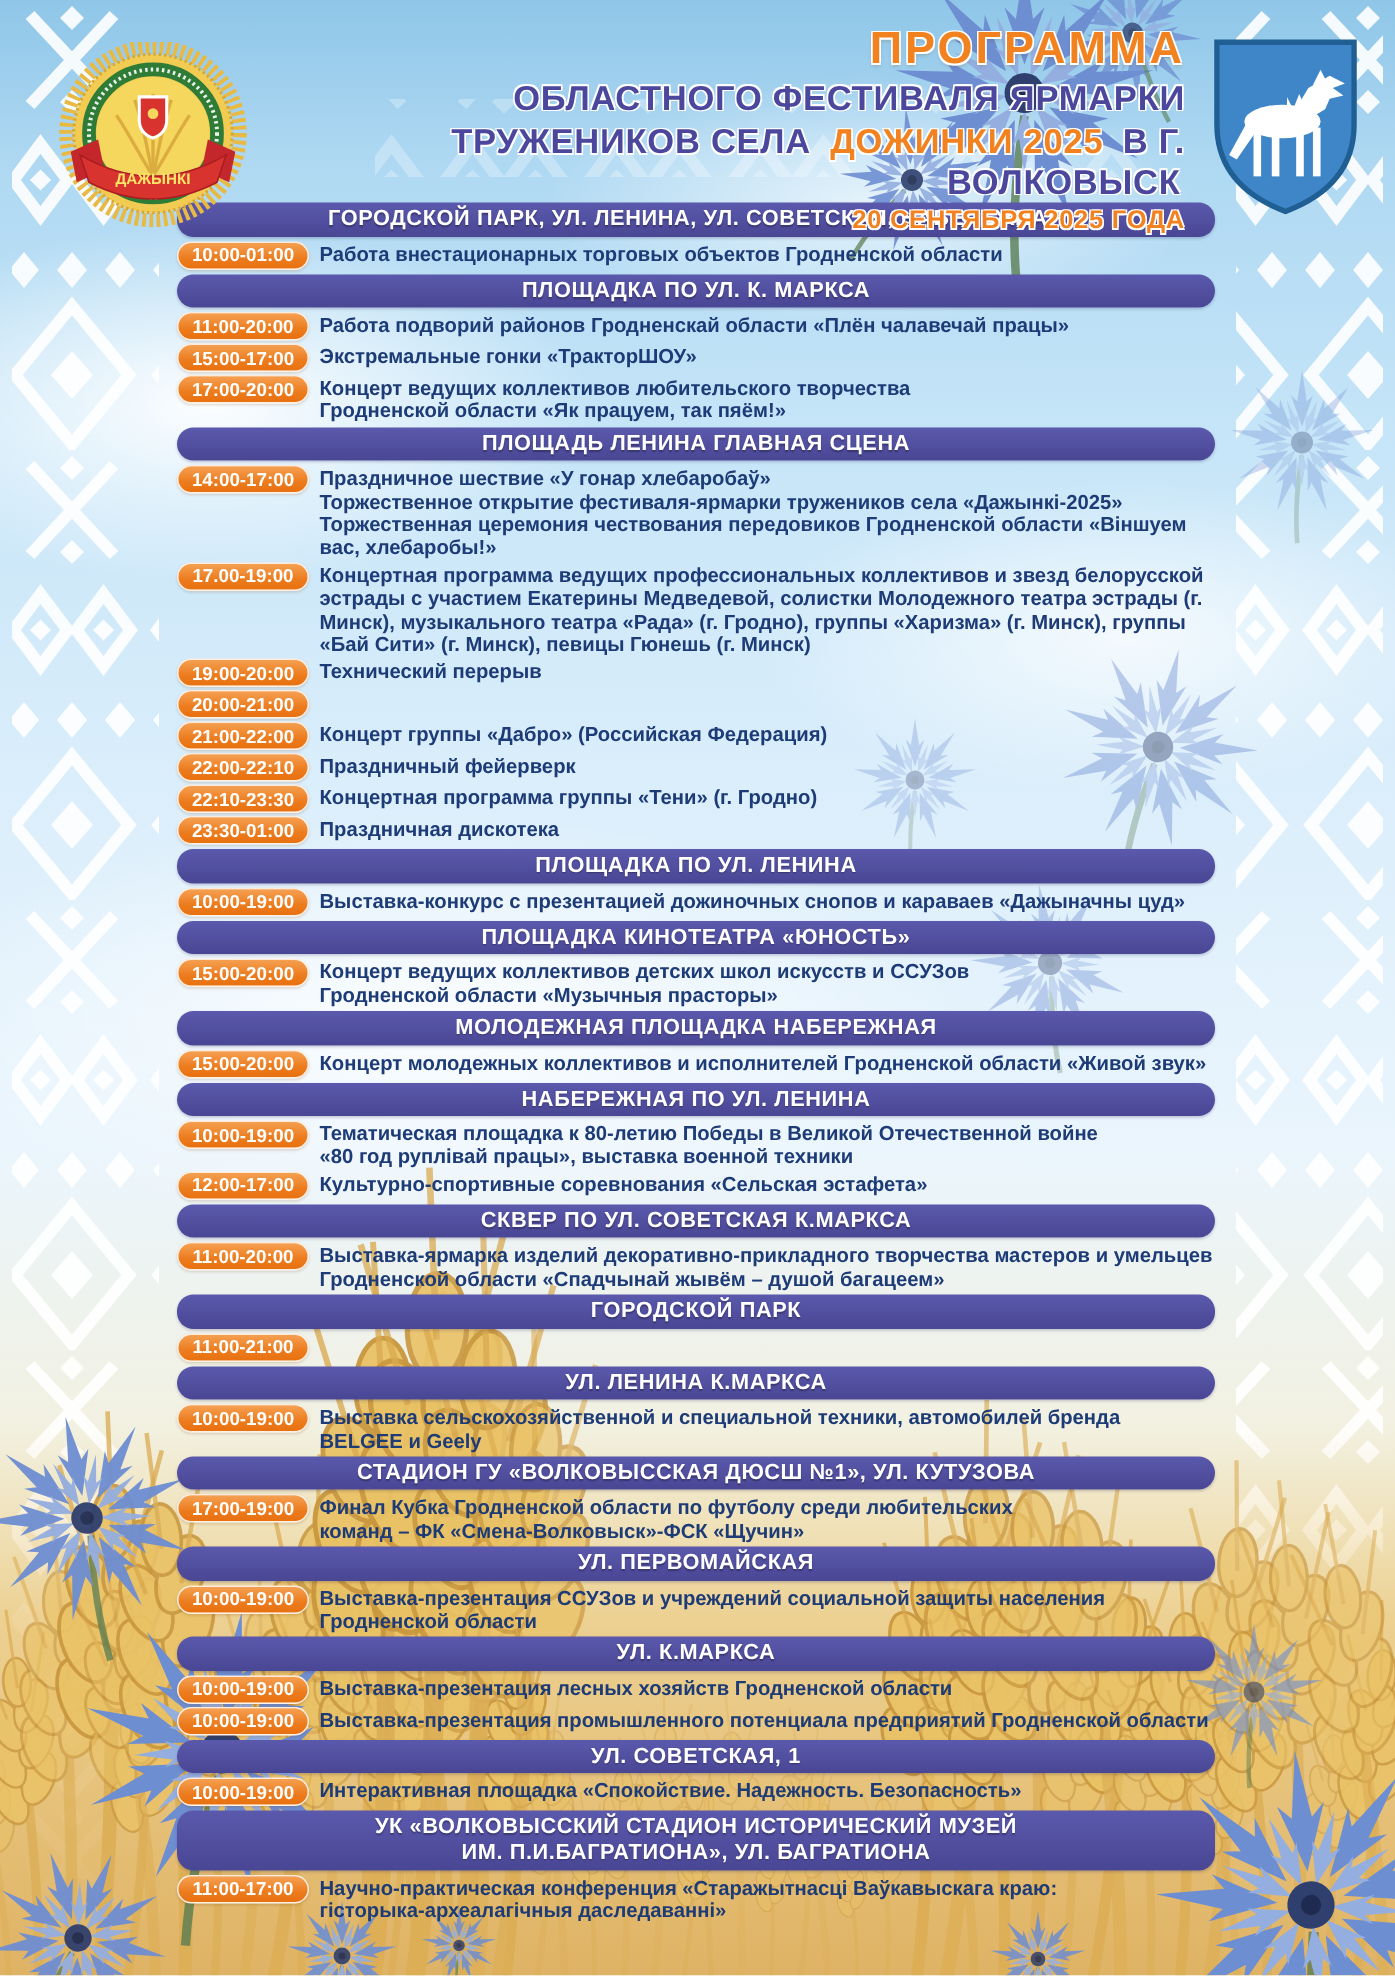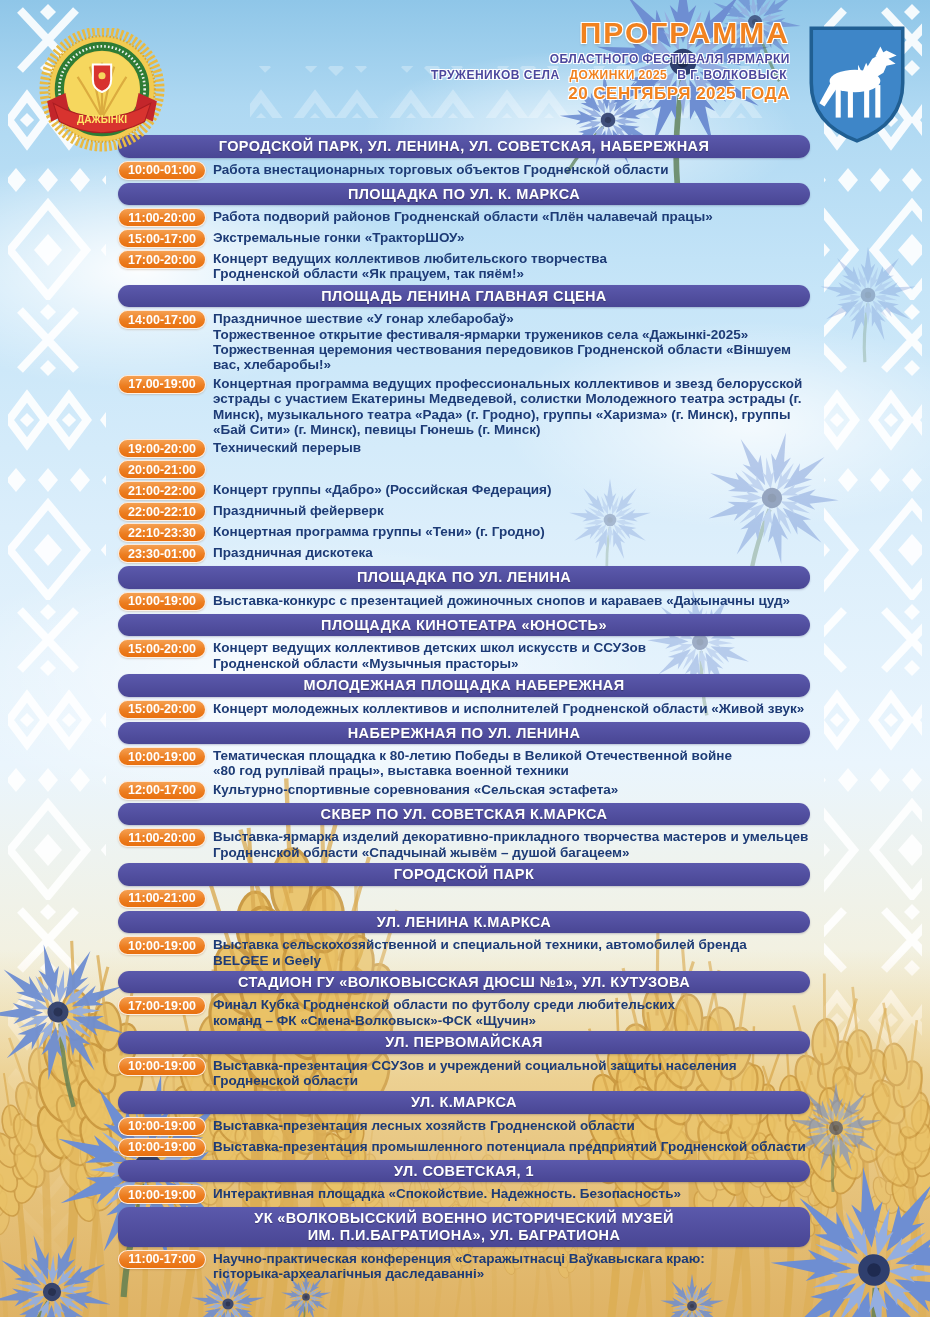--- a/index.html
+++ b/index.html
@@ -10,21 +10,21 @@
     background:radial-gradient(ellipse at center,rgba(255,255,255,.95) 0%,rgba(255,255,255,0) 70%);}
   .c1{left:-120px;top:150px;width:520px;height:240px;}
   .c2{left:500px;top:320px;width:500px;height:210px;opacity:.8;}
   .c3{left:-70px;top:540px;width:720px;height:280px;opacity:.9;}
   .c4{left:360px;top:50px;width:440px;height:170px;opacity:.7;}
   svg.scene{position:absolute;left:0;top:0;z-index:2;}
   
   .hdr{position:absolute;left:140px;top:16px;width:650px;text-align:right;z-index:6;}
   .hdr-title{font-size:30px;font-weight:bold;letter-spacing:2px;color:#f1821f;
     text-shadow:-1px -1px 0 #fff,1px -1px 0 #fff,-1px 1px 0 #fff,1px 1px 0 #fff,0 2px 3px rgba(90,60,0,.25);}
-  .hdr-sub{margin-top:2px;font-size:12px;font-weight:bold;color:#4b479d;letter-spacing:.5px;
+  .hdr-sub{margin-top:2px;font-size:23px;font-weight:bold;color:#4b479d;letter-spacing:.5px;
     text-shadow:-1px -1px 0 #fff,1px -1px 0 #fff,-1px 1px 0 #fff,1px 1px 0 #fff;}
   .hdr-sub span{margin:0 3px;}
   .orange{color:#f1821f;}
   .hdr-date{margin-top:2px;font-size:17px;font-weight:bold;color:#f1821f;letter-spacing:.5px;
     text-shadow:-1px -1px 0 #fff,1px -1px 0 #fff,-1px 1px 0 #fff,1px 1px 0 #fff;}
   .emb{position:absolute;z-index:7;}
   .emb-left{left:36px;top:28px;width:132px;height:126px;}
   .emb-right{left:799px;top:18px;width:116px;height:126px;}
   
   .content{position:absolute;left:118px;top:132px;width:692px;z-index:5;}
@@ -436,21 +436,21 @@
     <div class="bar">УЛ. СОВЕТСКАЯ, 1</div>
     <div class="rows">
   <div class="row">
     <div class="badge">10:00-19:00</div>
     <div class="etext">Интерактивная площадка «Спокойствие. Надежность. Безопасность»</div>
   </div>
 </div>
   </div>
 
   <div class="section">
-    <div class="bar">УК «ВОЛКОВЫССКИЙ ВОЕННО ИСТОРИЧЕСКИЙ МУЗЕЙ
+    <div class="bar">УК «ВОЛКОВЫССКИЙ СТАДИОН ИСТОРИЧЕСКИЙ МУЗЕЙ
 ИМ. П.И.БАГРАТИОНА», УЛ. БАГРАТИОНА</div>
     <div class="rows">
   <div class="row">
     <div class="badge">11:00-17:00</div>
     <div class="etext">Научно-практическая конференция «Старажытнасці Ваўкавыскага краю:
 гісторыка-археалагічныя даследаванні»</div>
   </div>
 </div>
   </div>
 </div>

